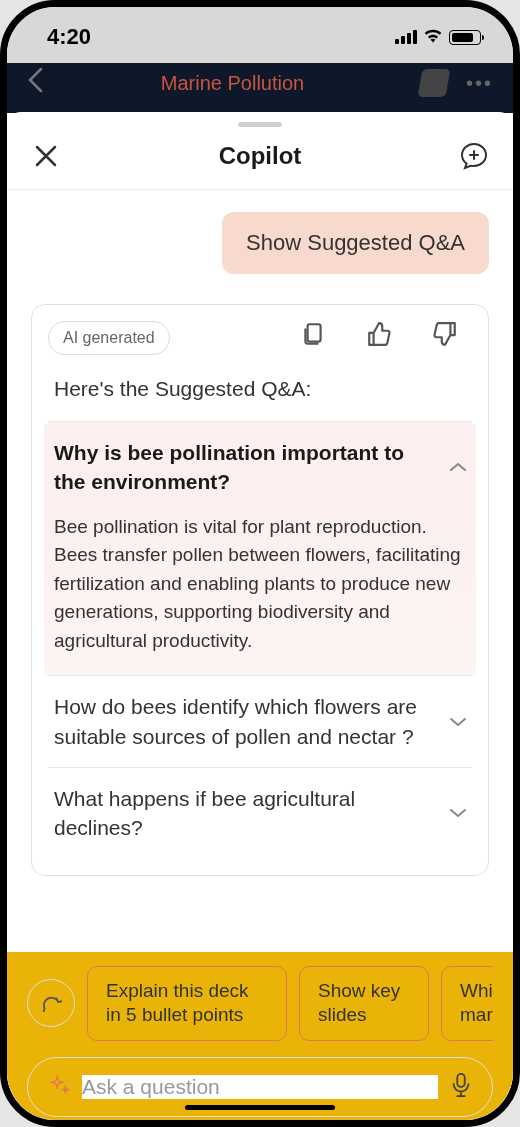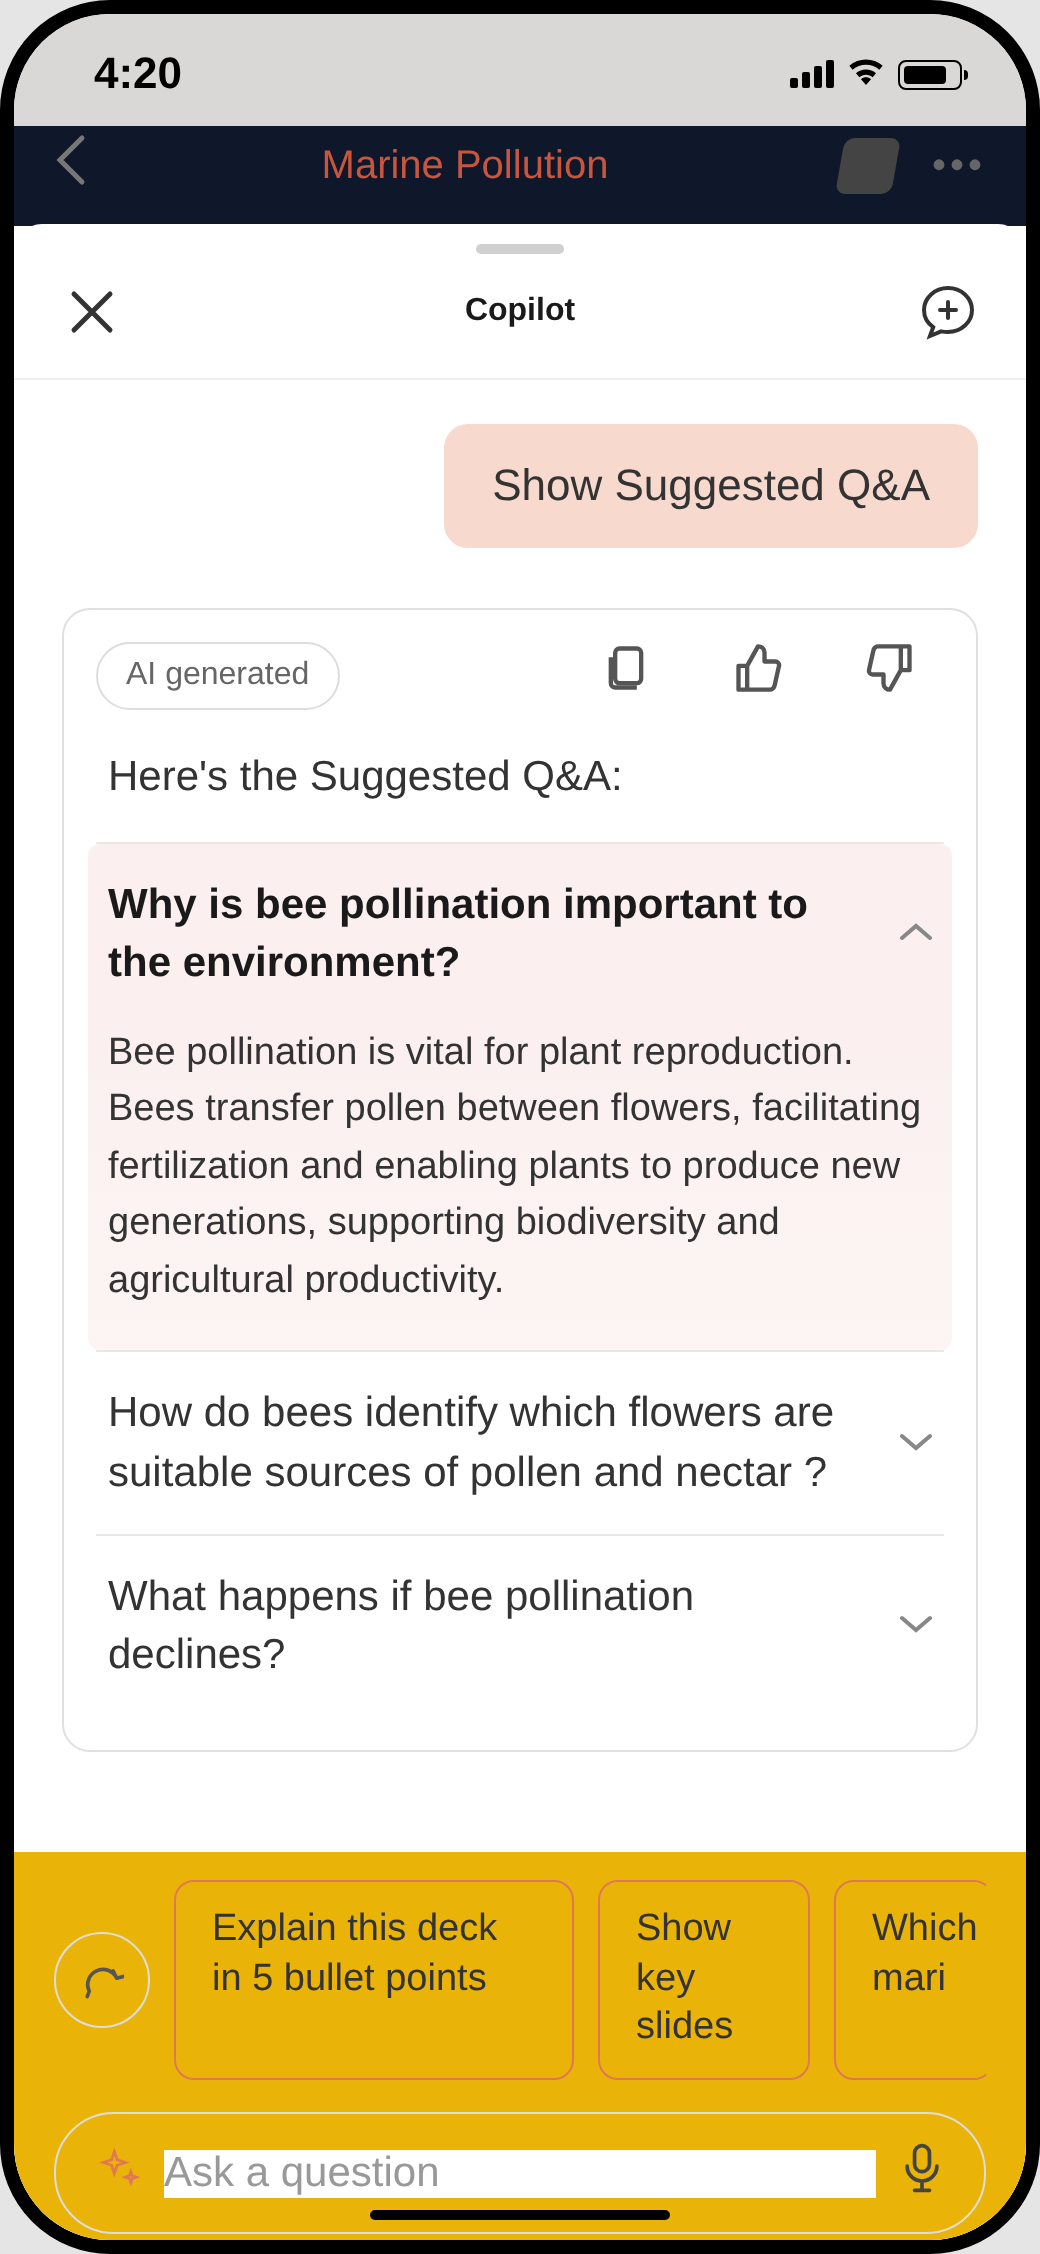--- a/index.html
+++ b/index.html
@@ -170,21 +170,21 @@
       align-items: center;
       justify-content: center;
       font-size: 24px;
       color: #333;
       cursor: pointer;
     }
     
     .sheet-title {
       flex: 1;
       text-align: center;
-      font-size: 16px;
+      font-size: 24px;
       font-weight: 600;
       color: #1a1a1a;
     }
     
     .new-chat-btn {
       width: 30px;
       height: 30px;
       display: flex;
       align-items: center;
       justify-content: center;
@@ -484,41 +484,41 @@
             <div class="qa-chevron">
               <svg width="16" height="10" viewBox="0 0 16 10">
                   <path d="M1 2l7 6 7-6" stroke="#888" stroke-width="2" fill="none" stroke-linecap="round"></path>
                 </svg>
             </div>
           </div>
         </div>
 
         <div class="qa-item">
           <div class="qa-header">
-            <div class="qa-question">What happens if bee pollination declines?</div>
+            <div class="qa-question">What happens if bee agricultural declines?</div>
             <div class="qa-chevron">
               <svg width="16" height="10" viewBox="0 0 16 10">
                   <path d="M1 2l7 6 7-6" stroke="#888" stroke-width="2" fill="none" stroke-linecap="round"></path>
                 </svg>
             </div>
           </div>
         </div>
 
       </div>
     </div>
 
     <div class="sheet-footer">
       <div class="suggestions-row">
         <div class="refresh-btn">
           <svg width="22" height="22" viewBox="0 0 24 24" fill="none">
               <path d="M20 11A8 8 0 105 18l-1 3M20 11l-2-4M20 11l4-1" stroke="#555" stroke-width="2" stroke-linecap="round"></path>
             </svg>
         </div>
         <div class="suggestion-chip multiline">Explain this deck in 5 bullet points</div>
-        <div class="suggestion-chip multiline" style="width:106px">Show key slides</div>
+        <div class="suggestion-chip multiline" style="width:130px">Show key slides</div>
         <div class="suggestion-chip multiline" style="width:80px">Which mari</div>
       </div>
 
       <div class="chat-input">
         <span class="sparkle-icon">
           <svg viewBox="0 0 24 24" fill="none">
               <path d="M10 3l1.5 4.5L16 9l-4.5 1.5L10 15l-1.5-4.5L4 9l4.5-1.5L10 3zM19 14l.8 2.2L22 17l-2.2.8L19 20l-.8-2.2L16 17l2.2-.8L19 14z" stroke="#e07856" stroke-width="1.5"></path>
             </svg>
         </span>
         <input type="text" placeholder="Ask a question" style="">

